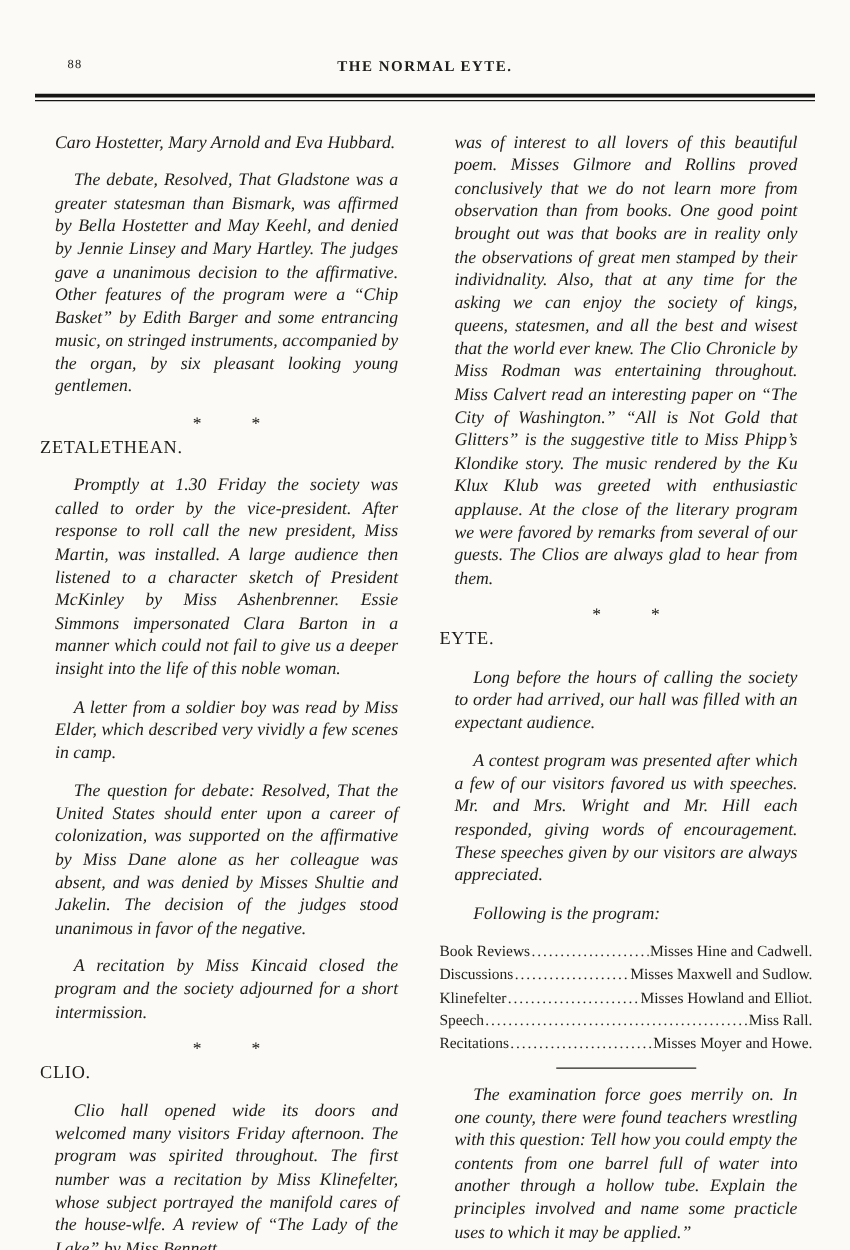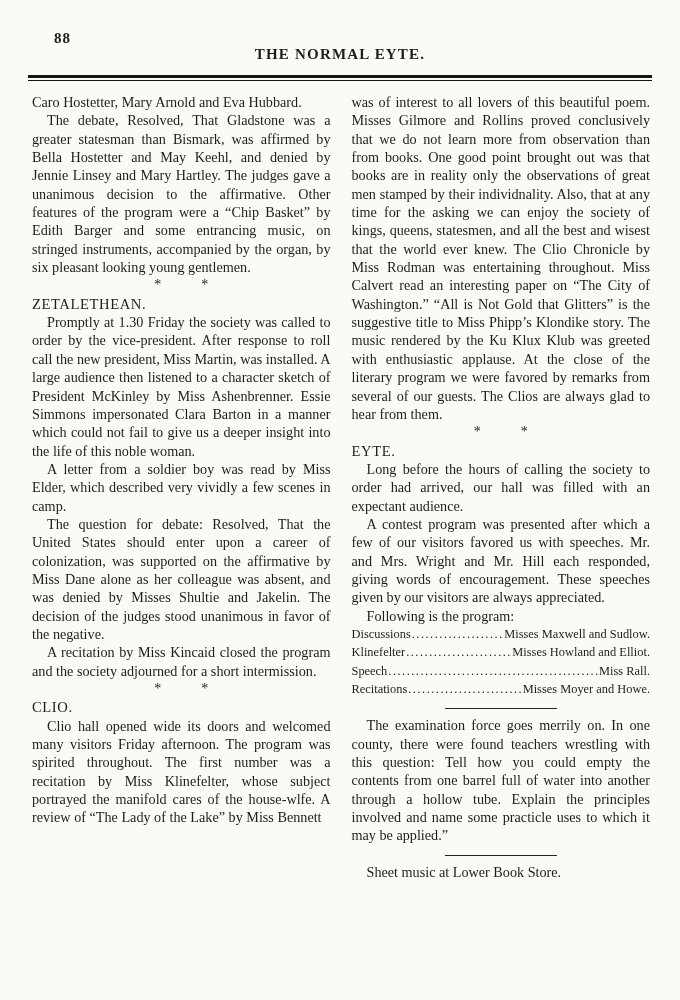--- a/index.html
+++ b/index.html
@@ -8,43 +8,43 @@
     background: #fbfaf6;
     color: #1e1d1b;
     font-family: "Liberation Serif", "DejaVu Serif", serif;
     overflow: hidden;
   }
   .page { width: 680px; height: 1000px; position: relative; }
 
   
   .header { position: relative; padding-top: 46px; height: 22px; }
   .pageno {
-    position: absolute; left: 54px; top: 30px;
-    font-size: 15px; font-weight: bold; letter-spacing: 1px;
+    position: absolute; left: 54px; top: 46px;
+    font-size: 10px; font-weight: normal; letter-spacing: 1px;
   }
   .masthead {
     margin: 0; text-align: center;
-    font-size: 15px; font-weight: bold; letter-spacing: 1.2px;
+    font-size: 12px; font-weight: bold; letter-spacing: 1.2px;
     font-family: "Liberation Serif", serif;
   }
   .double-rule { margin: 7px 28px 0 28px; }
   .double-rule .rule-thick { height: 3px; background: #161513; }
   .double-rule .rule-thin  { height: 1px; background: #161513; margin-top: 2px; }
 
   
   .columns {
     display: flex; gap: 21px;
     padding: 12px 30px 0 32px;
   }
   .col {
     flex: 1; min-width: 0;
     font-size: 14.2px; line-height: 18.35px;
     text-align: justify;
   }
-  .col p { margin: 0; text-indent: 15px; }
+  .col p { margin: 12px; text-indent: 15px; font-style: italic; }
   .col p.noindent { text-indent: 0; }
 
   .section-heading {
     margin: 0; text-align: left; text-indent: 0;
     font-size: 14.6px; font-weight: normal; letter-spacing: 0.6px;
     line-height: 18.35px;
   }
   .sep { text-align: center; line-height: 18.35px; font-size: 14px; }
   .sep .star { display: inline-block; }
   .sep .star:first-child { margin-right: 40px; }
@@ -107,20 +107,25 @@
       <div class="sep">
         <span class="star">*</span><span class="star">*</span>
       </div>
       <h2 class="section-heading">EYTE.</h2>
       <p>Long before the hours of calling the society to order had arrived, our hall was filled with an expectant audience.</p>
       <p>A contest program was presented after which a few of our visitors favored us with speeches.  Mr. and Mrs. Wright and Mr. Hill each responded, giving words of encouragement.  These speeches given by our visitors are always appreciated.</p>
       <p>Following is the program:</p>
 
       <div class="program">
         <div class="prog-row">
+          <span class="prog-left">Book Reviews</span>
+          <span class="prog-dots"></span>
+          <span class="prog-right">Misses Hine and Cadwell.</span>
+        </div>
+        <div class="prog-row">
           <span class="prog-left">Discussions</span>
           <span class="prog-dots"></span>
           <span class="prog-right">Misses Maxwell and Sudlow.</span>
         </div>
         <div class="prog-row">
           <span class="prog-left">Klinefelter</span>
           <span class="prog-dots"></span>
           <span class="prog-right">Misses Howland and Elliot.</span>
         </div>
         <div class="prog-row">

